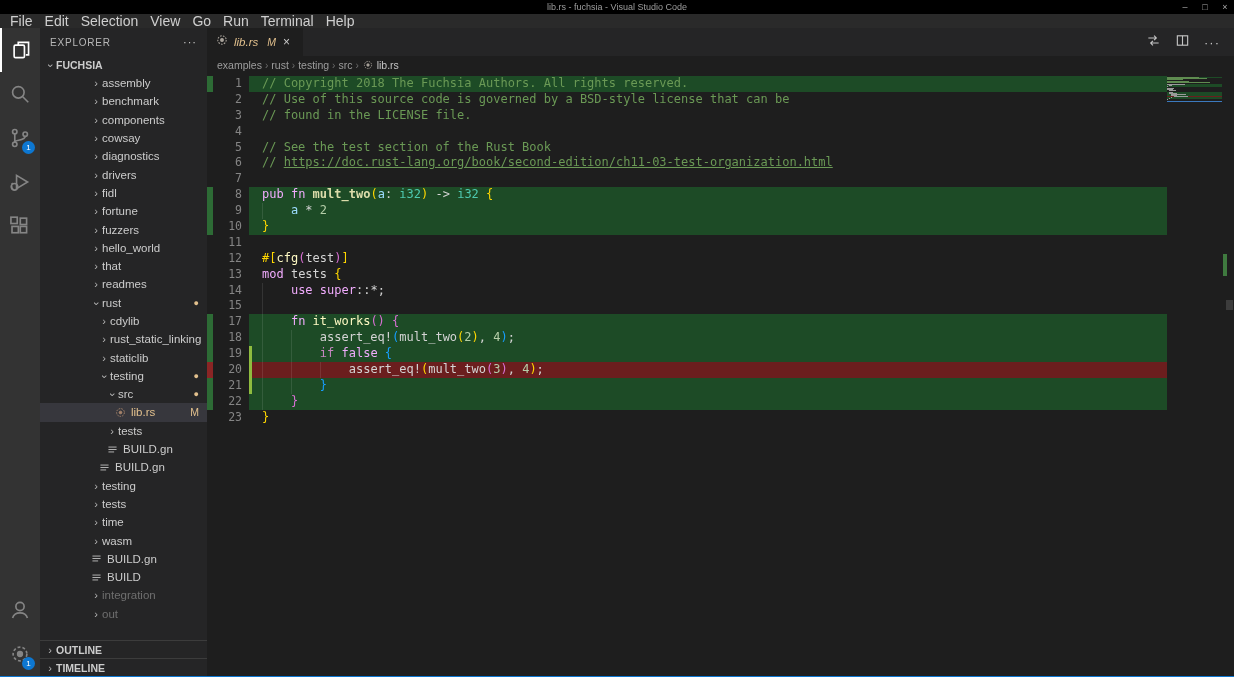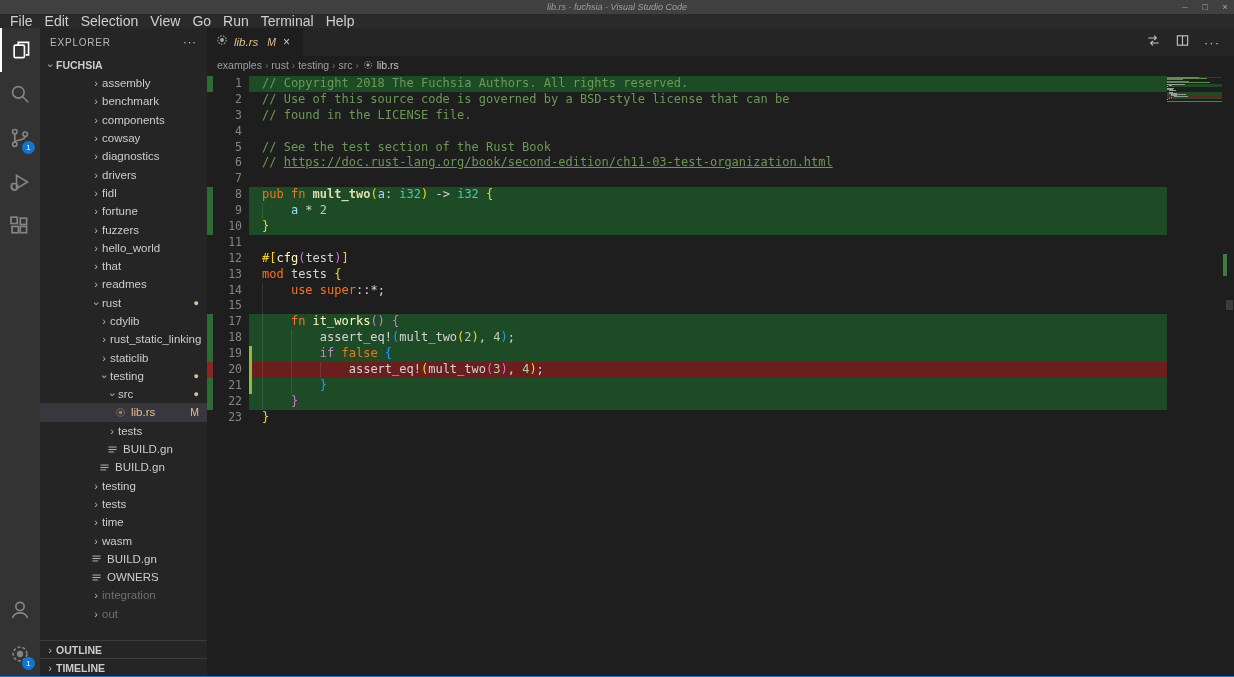--- a/index.html
+++ b/index.html
@@ -1,20 +1,20 @@
 <!DOCTYPE html>
 <html style="--accent: #0d77d1; --modified: #e2c08d; --hitbg: #1d4b26; --missbg: #6b1e1e; --hitstrip: #2d6b35; --missstrip: #8b2525; --gitadd: #8fbc3f;"><head>
 <meta charset="utf-8">
 <style>
   * { margin:0; padding:0; box-sizing:border-box; }
   html,body { width:1234px; height:677px; overflow:hidden; background:#1e1e1e;
               font-family:"Liberation Sans", sans-serif; }
 
   
-  .titlebar { height:14px; background:#404040; display:flex; align-items:center; position:relative;font-style:italic; }
+  .titlebar { height:14px; background:#000000; display:flex; align-items:center; position:relative; }
   .title-text { position:absolute; left:0; right:0; text-align:center; color:#9d9d9d; font-size:9px; }
   .win-controls { position:absolute; right:4px; top:0; display:flex; gap:10px; }
   .win-controls span { color:#aaaaaa; font-size:9px; line-height:14px; width:10px; text-align:center; cursor:default; }
   .menubar { height:14px; background:#2a2a2a; display:flex; align-items:center; padding-left:4px; }
   .menu-item { color:#cfcfcf; font-size:14px; padding:0 6px; line-height:14px; }
 
   
   .main { display:flex; height:648px; }
 
   .activitybar { width:40px; background:#333333; display:flex; flex-direction:column; align-items:center; }
@@ -99,21 +99,21 @@
   .scrollcol { width:12px; flex:none; position:relative; }
   .sc-mark { position:absolute; left:1px; width:4px; background:#3f7a3f; }
   .sc-thumb { position:absolute; right:1px; width:7px; background:#3c3c3c; }
 
   
   .statusbar { height:15px; background:var(--accent); display:flex; align-items:center;
                color:#ffffff; font-size:10px; padding:0 8px; }
   .sb-item { display:flex; align-items:center; gap:3px; padding:0 5px; height:15px; }
   .sb-flex { flex:1; }
 </style>
-<style>.tok-cm{color:#6a9955}.tok-cmu{color:#6a9955}.tok-kw{color:#f97316}.tok-ctl{color:#c586c0}.tok-fn{color:#fef9c3}.tok-fnb{color:#dcdcaa}.tok-var{color:#9cdcfe}.tok-typ{color:#4ec9b0}.tok-num{color:#b5cea8}.tok-pl{color:#d4d4d4}.tok-b1{color:#ffd700}.tok-b2{color:#da70d6}.tok-b3{color:#179fff}</style></head>
+<style>.tok-cm{color:#6a9955}.tok-cmu{color:#6a9955}.tok-kw{color:#f0abfc}.tok-ctl{color:#c586c0}.tok-fn{color:#fef9c3}.tok-fnb{color:#dcdcaa}.tok-var{color:#9cdcfe}.tok-typ{color:#4ec9b0}.tok-num{color:#b5cea8}.tok-pl{color:#d4d4d4}.tok-b1{color:#ffd700}.tok-b2{color:#da70d6}.tok-b3{color:#179fff}</style></head>
 <body>
 
 <div class="titlebar">
   <span class="title-text">lib.rs - fuchsia - Visual Studio Code</span>
   <span class="win-controls">
       <span>–</span>
       <span>□</span>
       <span>×</span>
     </span>
 </div>
@@ -325,21 +325,21 @@
         <div class="tree-row" style="padding-left: 50px;">
           <span class="t-icon"><svg viewBox="0 0 16 16" fill="none" stroke="currentColor" stroke-width="1.2">
               <path d="M3 5h10M3 8h10M3 11h7"></path>
             </svg></span>
           <span class="t-label">BUILD.gn</span>
         </div>
         <div class="tree-row" style="padding-left: 50px;">
           <span class="t-icon"><svg viewBox="0 0 16 16" fill="none" stroke="currentColor" stroke-width="1.2">
               <path d="M3 5h10M3 8h10M3 11h7"></path>
             </svg></span>
-          <span class="t-label">OWNERS</span>
+          <span class="t-label">BUILD</span>
         </div>
         <div class="tree-row grayed" style="padding-left: 50px;">
           <span class="chev">›</span>
           <span class="t-label">integration</span>
         </div>
         <div class="tree-row grayed" style="padding-left: 50px;">
           <span class="chev">›</span>
           <span class="t-label">out</span>
         </div>
       </div>

